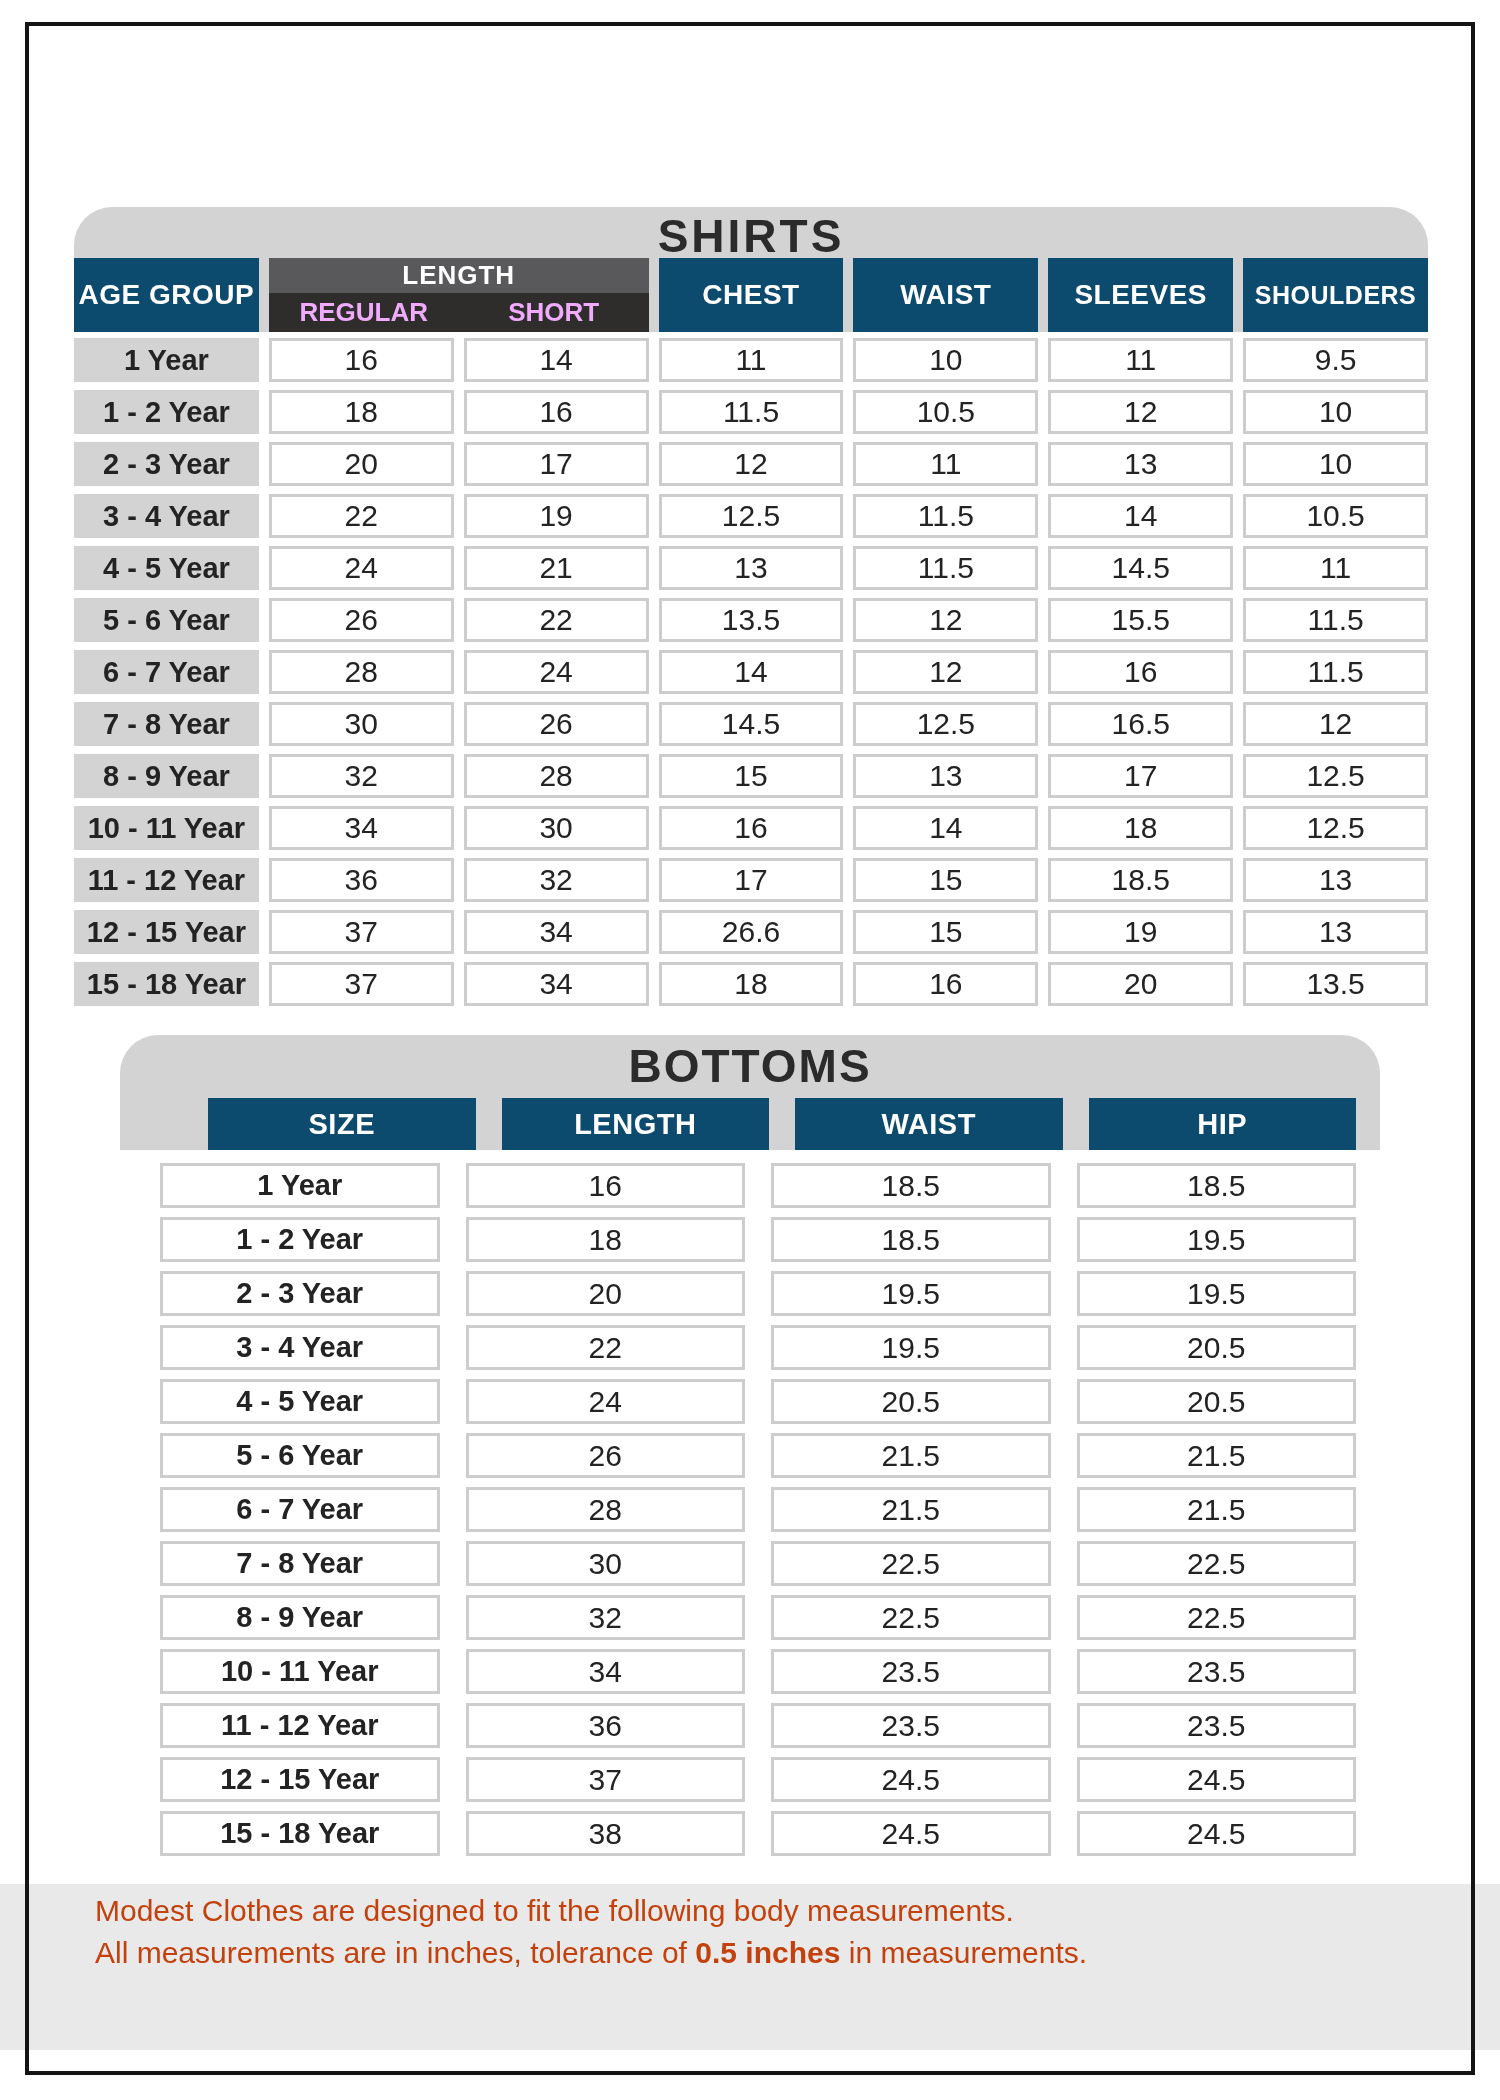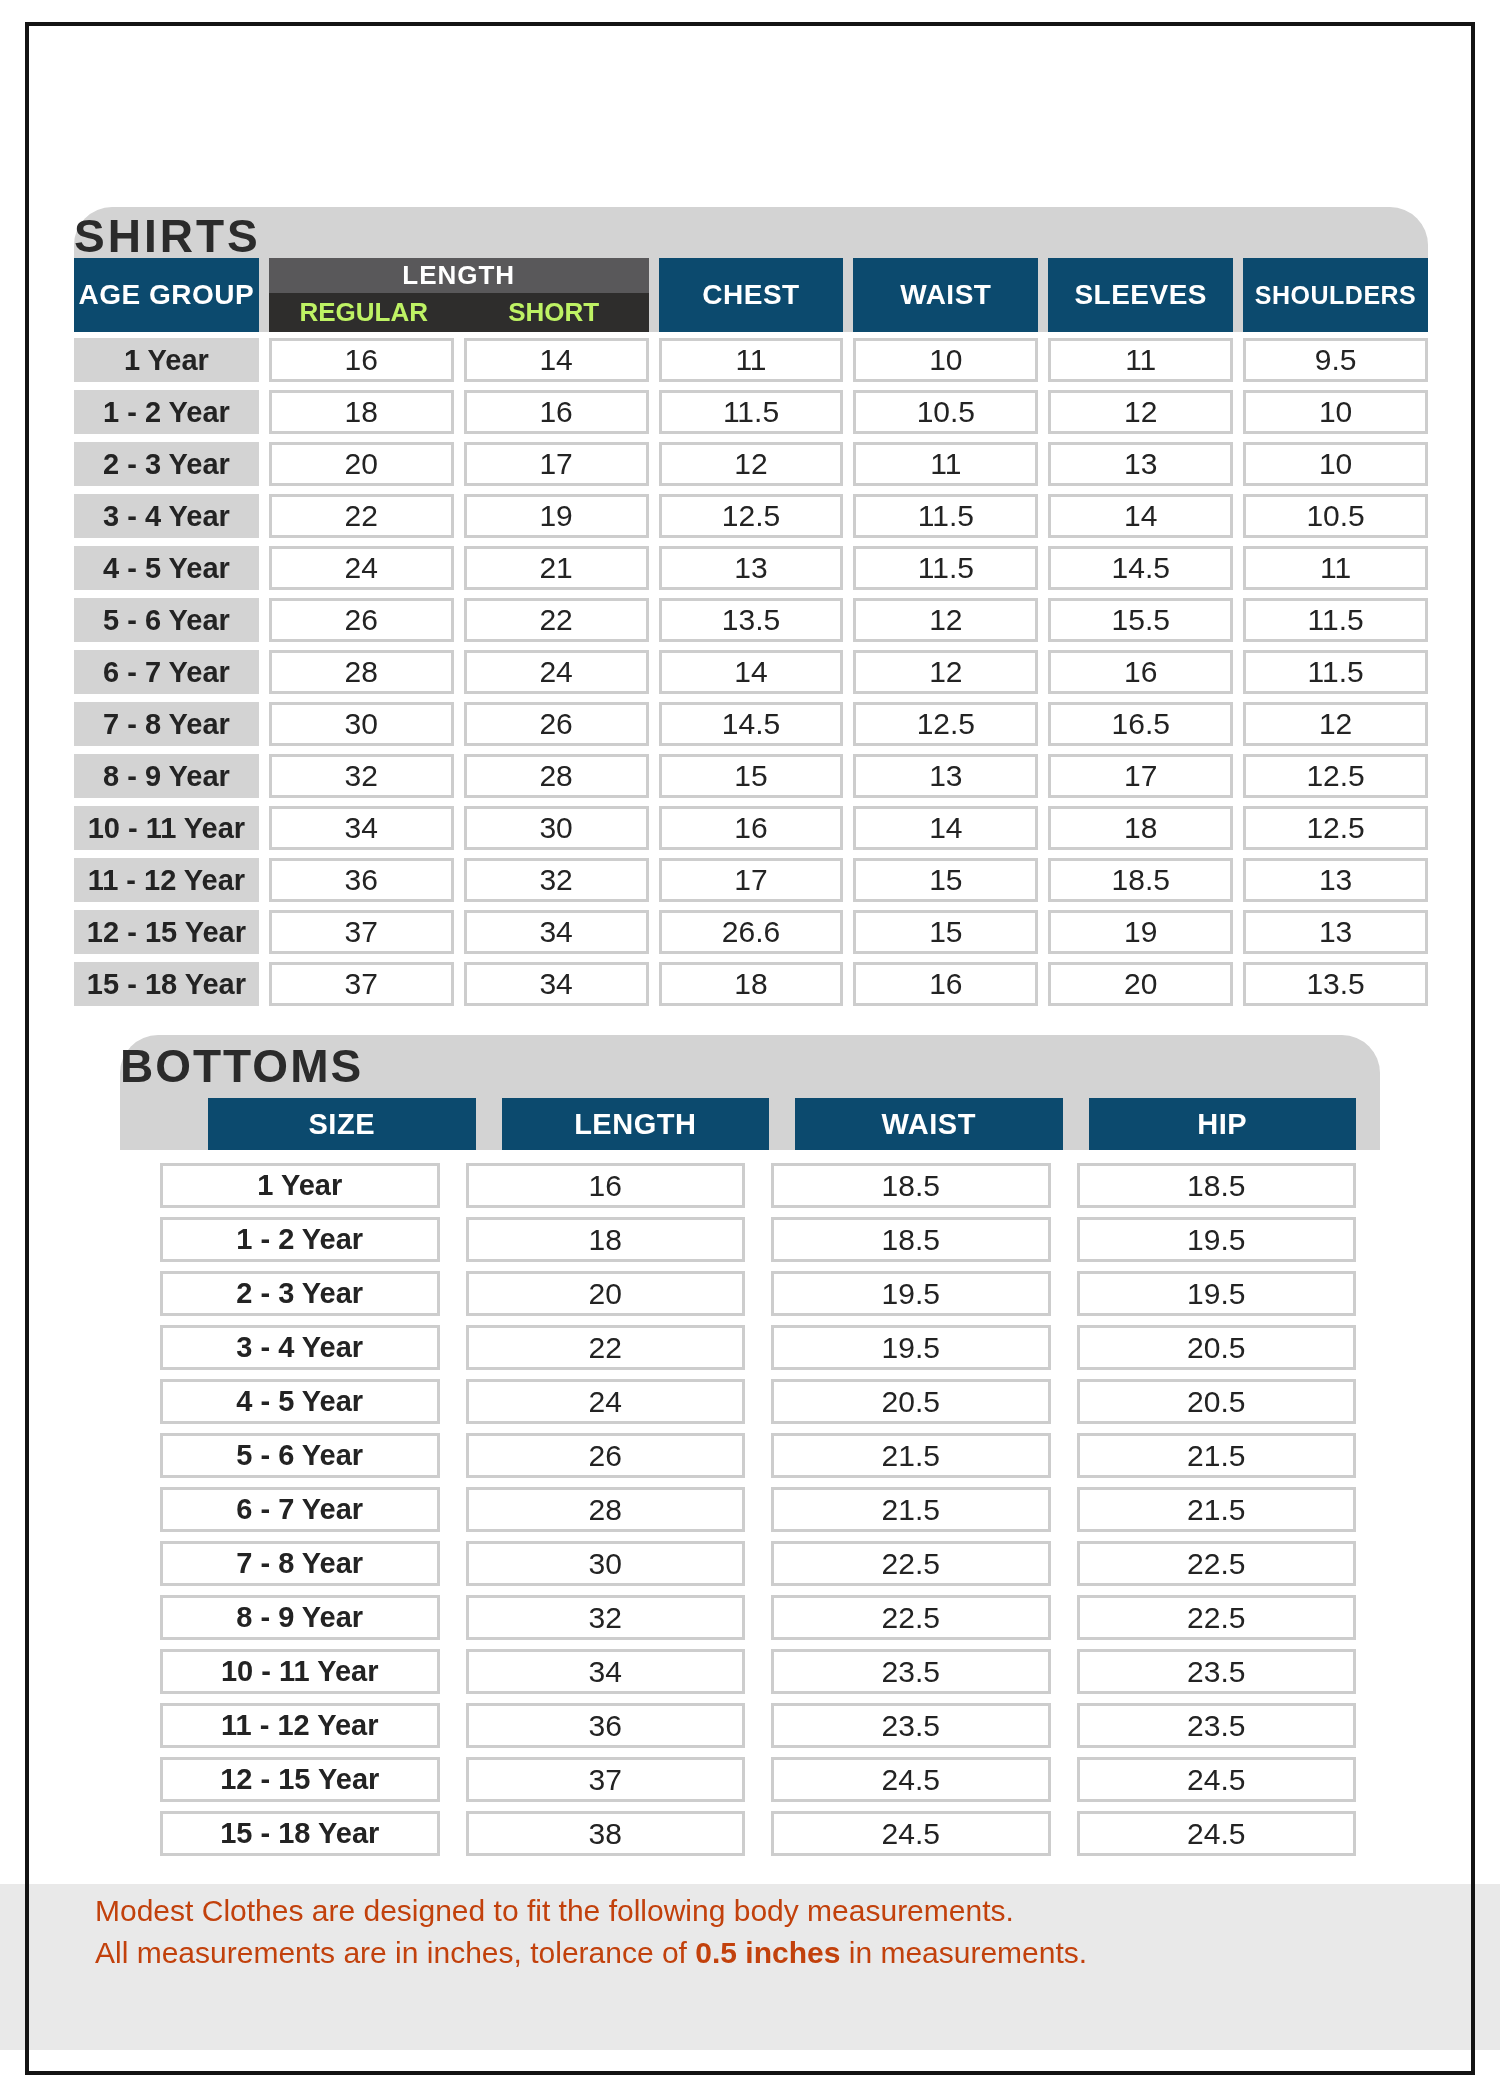--- a/index.html
+++ b/index.html
@@ -25,21 +25,21 @@
     position:absolute; right:16px; bottom:-14px; font-size:15px; font-weight:700;
     letter-spacing:2.5px; color:#F08223;
   }
   .page-title {
     position:absolute; top:136px; left:0; width:100%; margin:0; text-align:center;
     font-size:56px; font-weight:500; letter-spacing:6px; color:#2b2930;
   }
 
   
   .banner { position:absolute; left:0; top:0; width:100%; background:#d3d3d3; border-radius:38px 38px 0 0; }
-  .banner h2 { margin:0; text-align:left; font-weight:800; color:#2b2b2b; }
+  .banner h2 { margin:0; text-align:center; font-weight:800; color:#2b2b2b; }
   .hcell {
     background:#0c4a6e; color:#ffffff; font-weight:700; font-size:28px;
     display:flex; align-items:center; justify-content:center; letter-spacing:0.5px;
   }
   .data-cell {
     background:#ffffff; border:3px solid #cdcdcd; box-sizing:border-box;
     display:flex; align-items:center; justify-content:center; font-size:30px; color:#232323;
   }
   .label-cell {
     background:#d3d3d3; display:flex; align-items:center; justify-content:center;
@@ -53,21 +53,21 @@
   .s-grid { display:grid; grid-template-columns:repeat(7,1fr); column-gap:10px; }
   .s-header { position:absolute; top:51px; left:0; width:100%; height:74px; }
   .hcell.shoulders { font-size:25px; }
   .length-merged { grid-column:2 / span 2; display:flex; flex-direction:column; }
   .length-top {
     height:35px; background:#59585a; color:#fff; font-weight:700; font-size:26px;
     display:flex; align-items:center; justify-content:center; letter-spacing:1px;
   }
   .length-bottom {
     flex:1; background:#2e2d2c; display:grid; grid-template-columns:1fr 1fr;
-    color:#bef264; font-weight:700; font-size:26px;
+    color:#f0abfc; font-weight:700; font-size:26px;
   }
   .length-bottom span { display:flex; align-items:center; justify-content:center; }
   .s-rows { position:absolute; top:131px; left:0; width:100%; display:flex; flex-direction:column; gap:8px; }
   .s-row { height:44px; }
 
   
   .bottoms { position:absolute; left:120px; top:1035px; width:1260px; height:840px; z-index:2; }
   .bottoms .banner { height:115px; }
   .bottoms .banner h2 { font-size:46px; letter-spacing:2px; padding-top:4px; }
   .b-grid { display:grid; grid-template-columns:repeat(4,1fr); column-gap:26px; }

